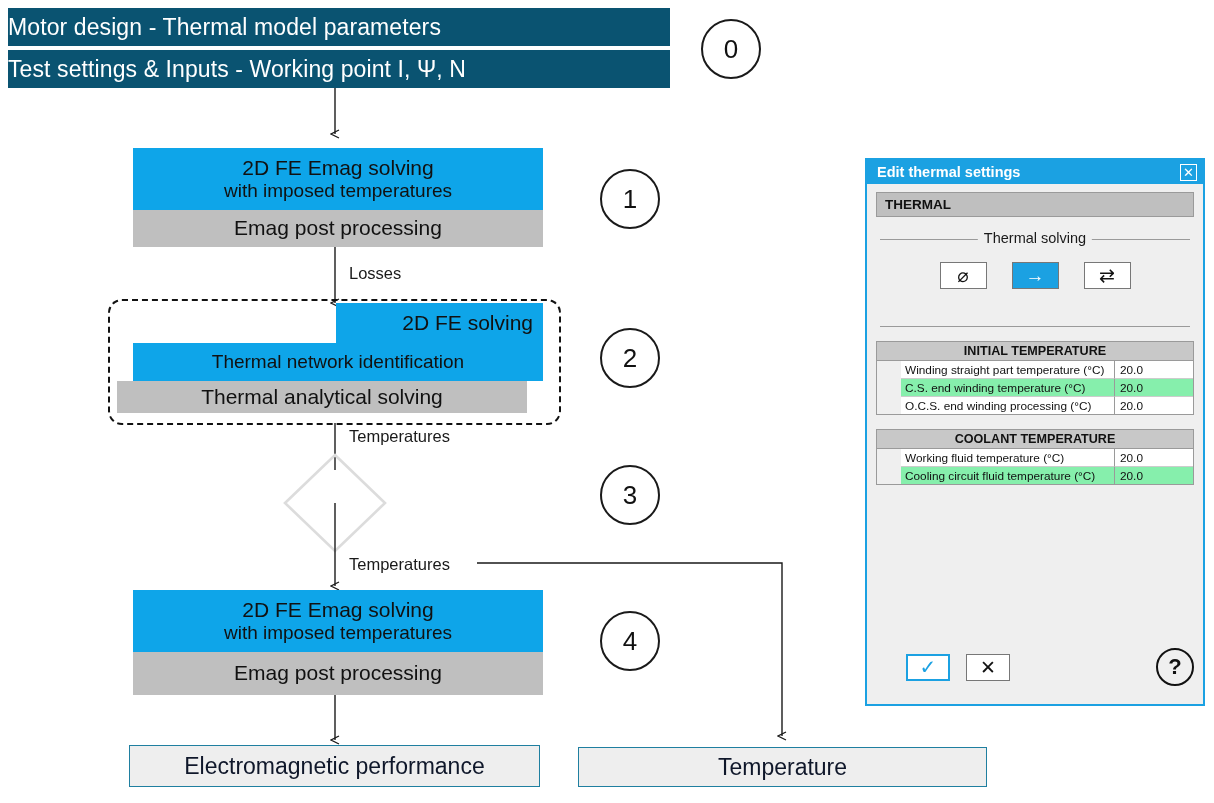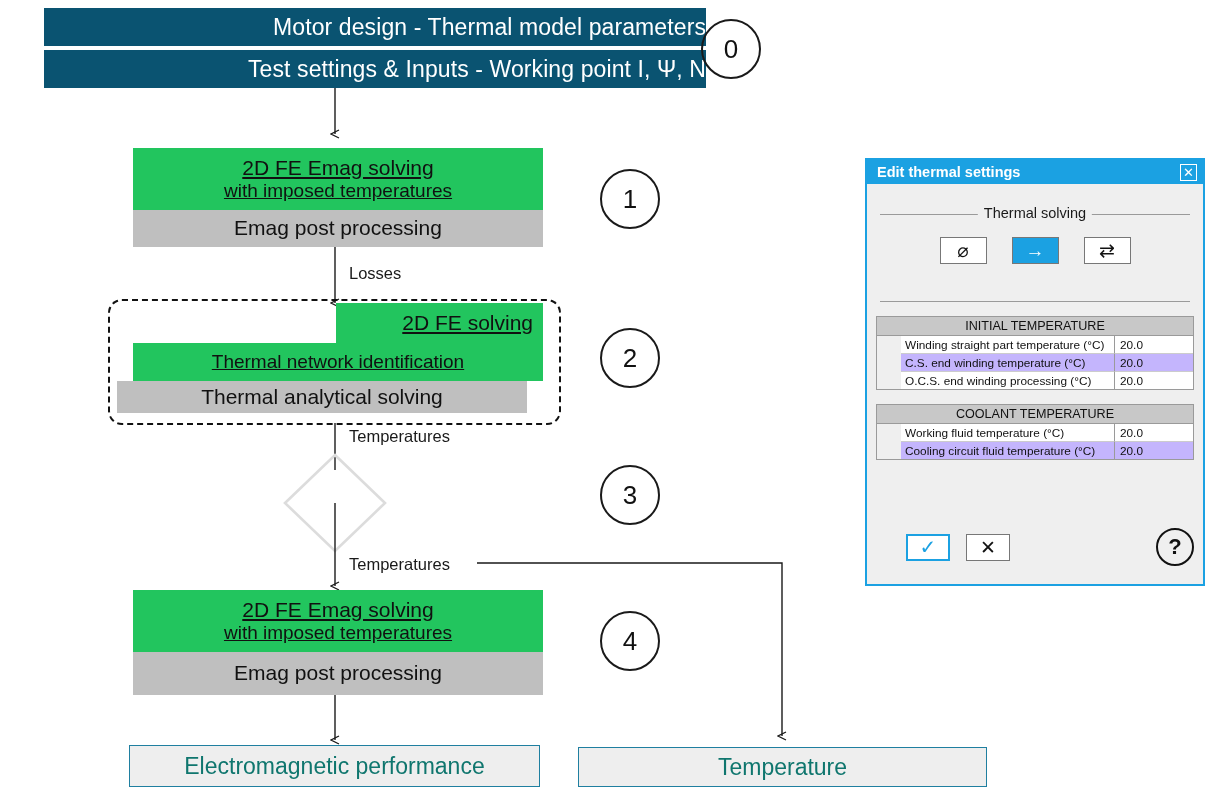--- a/index.html
+++ b/index.html
@@ -21,25 +21,24 @@
 
   
   .abs { position: absolute; box-sizing: border-box; }
 
   
   .hdr-bar {
     background: #0a5371;
     color: #ffffff;
     display: flex;
     align-items: center;
-    justify-content: flex-end;
+    justify-content: flex-start;
     font-size: 23px;
     letter-spacing: .1px;
     white-space: nowrap;
-    margin-left: 36px;
   }
 
   
   .step-circle {
     border: 2.4px solid #1a1a1a;
     border-radius: 50%;
     display: flex;
     align-items: center;
     justify-content: center;
     font-size: 26px;
@@ -49,21 +48,21 @@
 
   
   .blk {
     display: flex;
     align-items: center;
     justify-content: center;
     text-align: center;
     color: #111111;
     line-height: 1.16;
   }
-  .blk.orange { background: #22c55e; text-decoration: underline; }
+  .blk.orange { background: #0ea5e9; }
   .blk.gray   { background: #bfbfbf; align-items: center; }
   .blk .l1 { font-size: 21px; }
   .blk .l2 { font-size: 19px; }
 
   
   .dashed-group {
     border: 2.6px dashed #111111;
     border-radius: 14px;
     background: transparent;
   }
@@ -72,21 +71,21 @@
   .edge-label {
     font-size: 16.5px;
     color: #1a1a1a;
     white-space: nowrap;
   }
 
   
   .result-box {
     border: 1.6px solid #1f7fa0;
     background: #eeeeee;
-    color: #0f766e;
+    color: #0f172a;
     display: flex;
     align-items: center;
     justify-content: center;
     font-size: 23px;
     white-space: nowrap;
   }
 
   
   #wires { position: absolute; left: 0; top: 0; pointer-events: none; }
 
@@ -169,21 +168,21 @@
     box-sizing: border-box;
   }
   .solve-btn.selected { background: #1ba1e2; border-color: #777777; }
 
   
   .tbl { margin-top: 14px; border: 1px solid #9a9a9a; box-sizing: border-box; }
   .tbl-head {
     background: #c8c8c8;
     text-align: center;
     font-size: 12.6px;
-    font-weight: normal;
+    font-weight: bold;
     color: #111111;
     padding: 2px 0;
     border-bottom: 1px solid #9a9a9a;
   }
   .tbl-row { display: flex; font-size: 11.8px; color: #111111; }
   .tbl-row .c-label {
     flex: 1;
     padding: 1.5px 4px;
     border-right: 1px solid #9a9a9a;
     border-bottom: 1px solid #cccccc;
@@ -191,21 +190,21 @@
     overflow: hidden;
     margin-left: 24px;
   }
   .tbl-row .c-val {
     width: 78px;
     padding: 1.5px 5px;
     border-bottom: 1px solid #cccccc;
     box-sizing: border-box;
   }
   .tbl-row.odd  .c-label, .tbl-row.odd  .c-val { background: #ffffff; }
-  .tbl-row.even .c-label, .tbl-row.even .c-val { background: #c4b5fd; }
+  .tbl-row.even .c-label, .tbl-row.even .c-val { background: #86efac; }
   .tbl-row:last-child .c-label, .tbl-row:last-child .c-val { border-bottom: none; }
 
   
   .dlg-footer {
     position: absolute;
     left: 9px; right: 9px; bottom: 18px;
     display: flex;
     align-items: center;
   }
   .foot-btn {
@@ -317,29 +316,30 @@
     <span>4</span>
   </div>
 
   <div class="abs result-box" style="left:129px; top:745px; width:411px; height:42px;">
     <span>Electromagnetic performance</span>
   </div>
   <div class="abs result-box" style="left:578px; top:747px; width:409px; height:40px;">
     <span>Temperature</span>
   </div>
 
-  <div class="abs dlg" style="left:865px; top:158px; width:340px; height:428px;">
+  <div class="abs dlg" style="left:865px; top:158px; width:340px; height:548px;">
 
     <div class="dlg-title">
       <span class="dlg-title-text">Edit thermal settings</span>
       <span class="dlg-close">✕</span>
     </div>
 
     <div class="dlg-body">
 
+      <div class="section-head">THERMAL</div>
 
       <div class="fieldset-wrap">
         <div class="fs-rule-top"></div>
         <div class="fs-legend">Thermal solving</div>
         <div class="solve-btns">
           <div class="solve-btn">
             <span style="font-size:19px;color:#111111;">⌀</span>
           </div>
           <div class="solve-btn selected">
             <span style="font-size:19px;color:#ffffff;">→</span>

